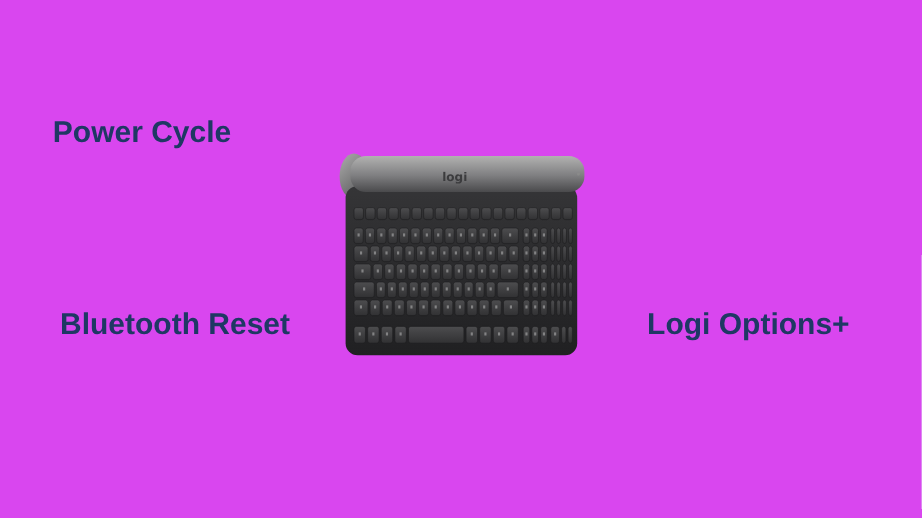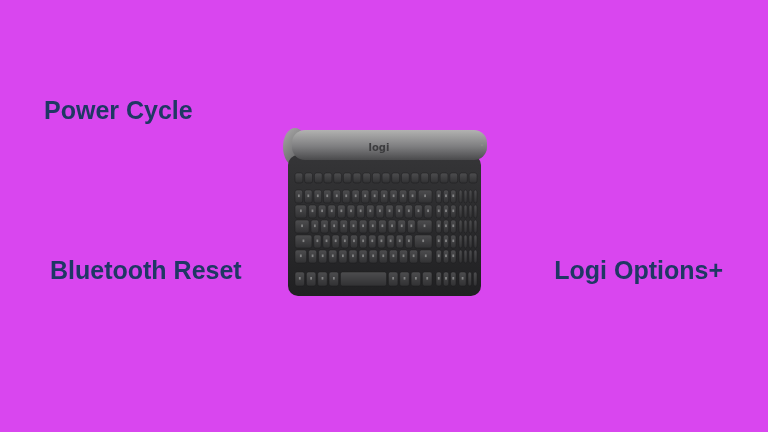--- a/index.html
+++ b/index.html
@@ -18,21 +18,21 @@
     position:absolute;
     color:#1F3864;
     font-size:25px;
     font-weight:bold;
     line-height:37px;
     white-space:nowrap;
   }
   .label.tl{left:44px;top:92px;}
   .label.tr{right:45px;top:92px;text-align:right;}
   .label.bl{left:28px;top:252px;margin-left:22px;}
-  .label.br{right:45px;top:252px;text-align:center;}
+  .label.br{right:60px;top:252px;text-align:center;}
   .label .line{display:block;}
   .keyboard{
     position:absolute;
     left:276px;top:126px;
     width:212px;height:172px;
   }
   .keyboard svg{display:block;width:212px;height:172px;}
 </style>
 </head>
 <body>

